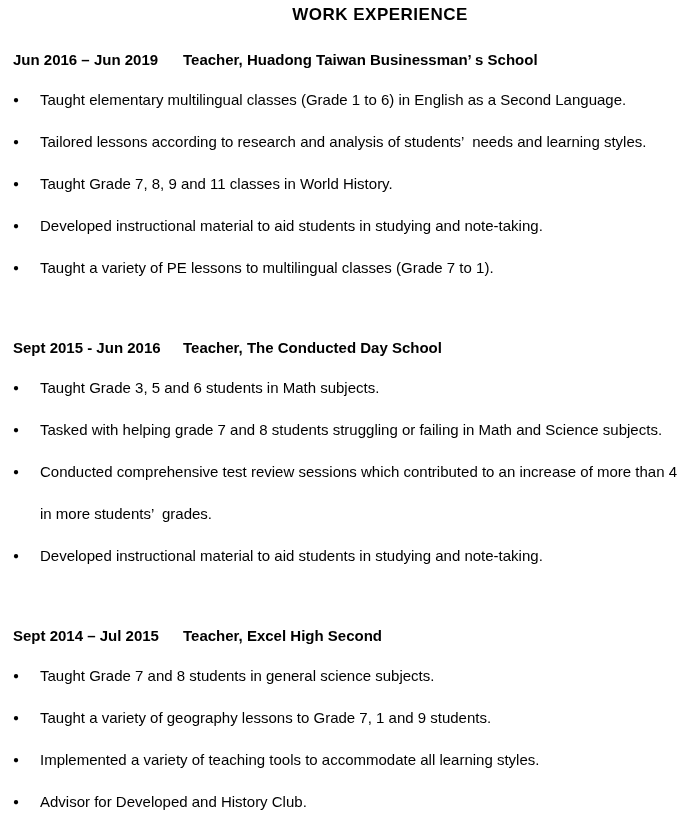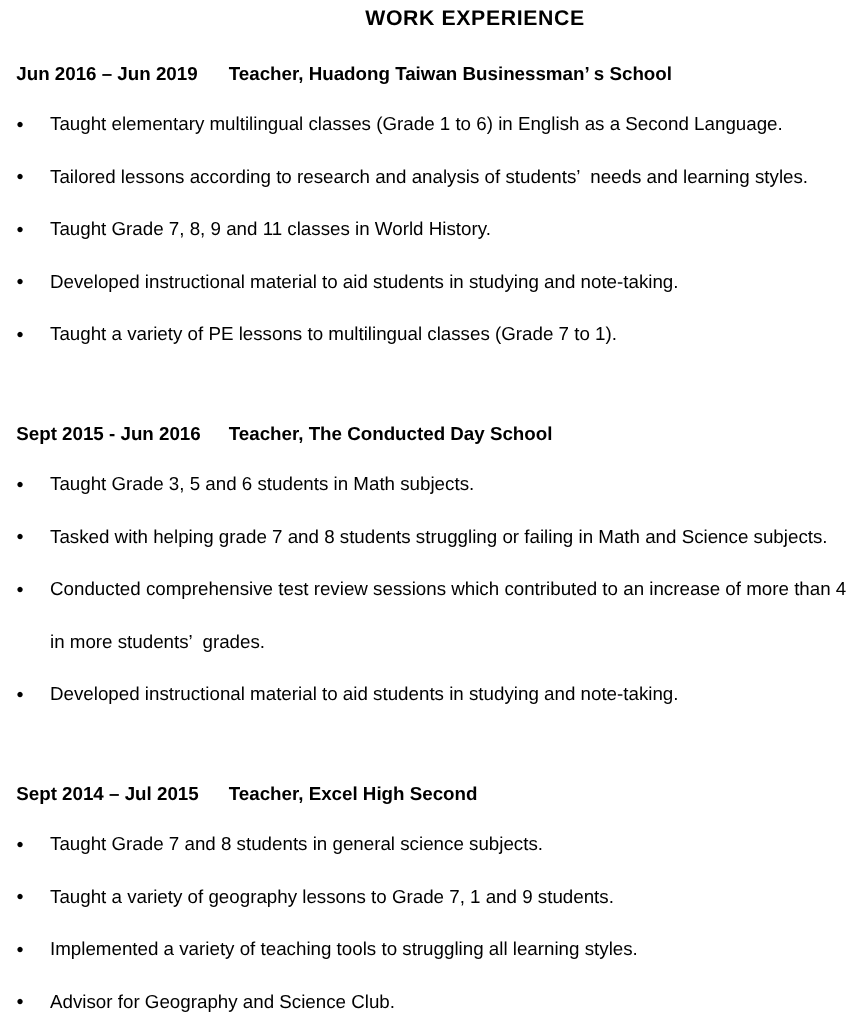--- a/index.html
+++ b/index.html
@@ -155,25 +155,25 @@
           </li>
           <li class="bullet-item">
             <span class="dot">●</span>
             <div class="btext">
               <div class="bline"><span>Taught a variety of geography lessons to Grade 7, 1 and 9 students.</span></div>
             </div>
           </li>
           <li class="bullet-item">
             <span class="dot">●</span>
             <div class="btext">
-              <div class="bline"><span>Implemented a variety of teaching tools to struggling all learning styles.</span></div>
+              <div class="bline"><span>Implemented a variety of teaching tools to accommodate all learning styles.</span></div>
             </div>
           </li>
           <li class="bullet-item">
             <span class="dot">●</span>
             <div class="btext">
-              <div class="bline"><span class="misspell">Advisor</span><span> for Geography and Science Club.</span></div>
+              <div class="bline"><span class="misspell">Advisor</span><span> for Developed and History Club.</span></div>
             </div>
           </li>
         </ul>
       </section>
     </main>
 </div>
 
 </body></html>

